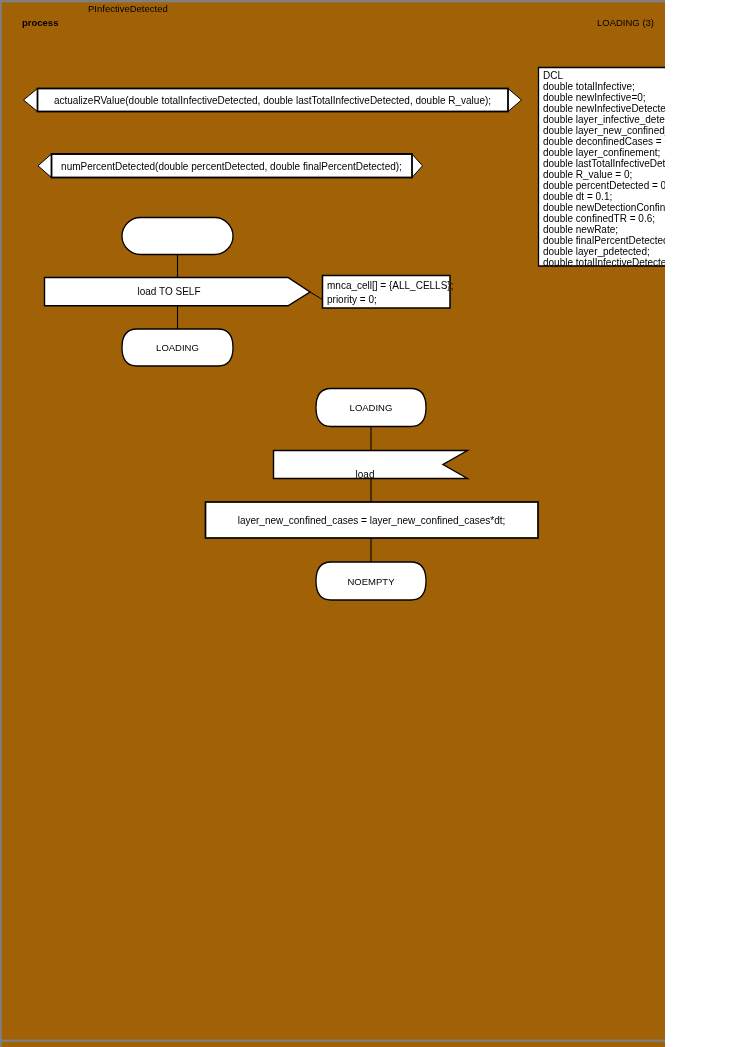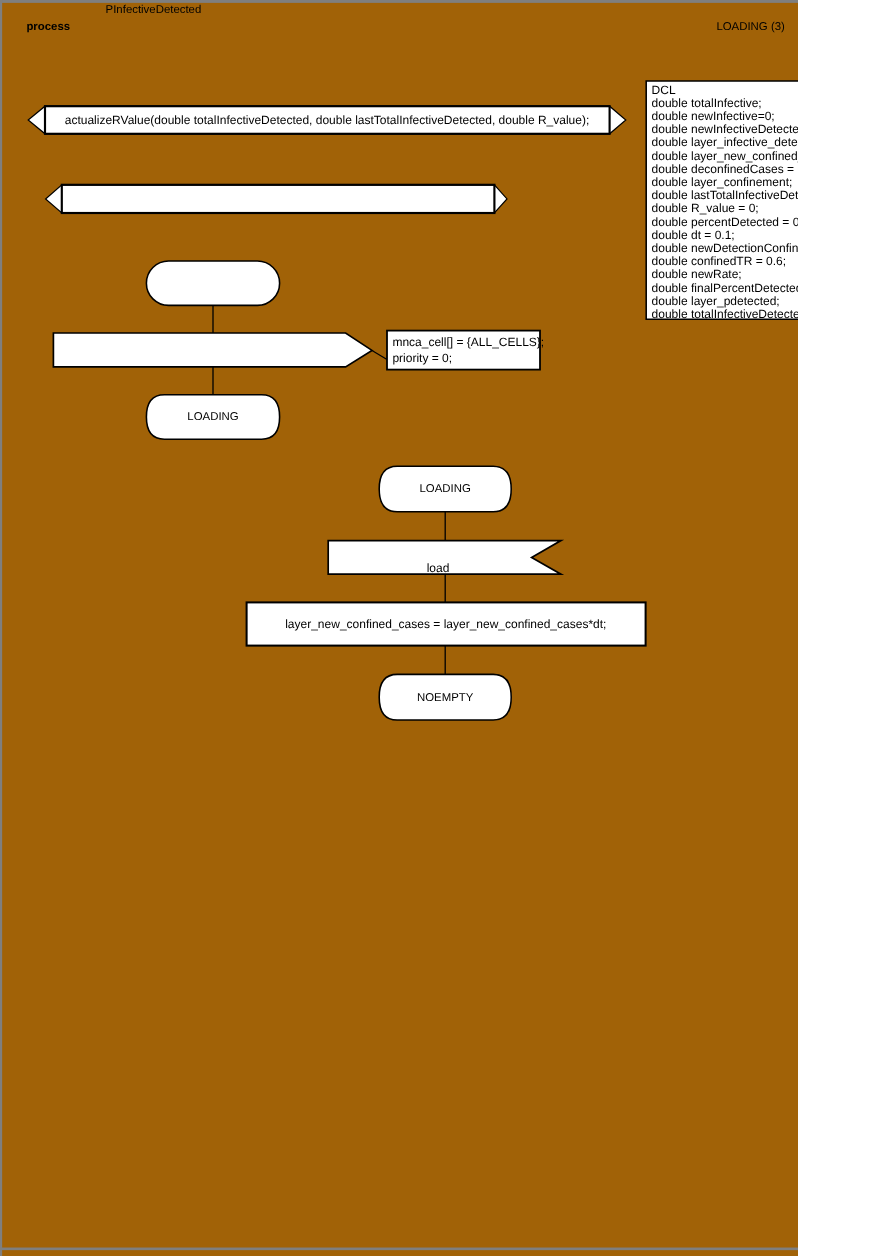--- a/index.html
+++ b/index.html
@@ -71,21 +71,23 @@
 double percentDetected = 0.1;
 double dt = 0.1;
 double newDetectionConfined = 0.45;
 double confinedTR = 0.6;
 double newRate;
 double finalPercentDetected = 0.1;
 double layer_pdetected;
 double totalInfectiveDetected;</div>
 
   <div class="txt ctr" style="left:37px;top:88px;width:471px;height:24px;">actualizeRValue(double totalInfectiveDetected, double lastTotalInfectiveDetected, double R_value);</div>
+  <div class="txt ctr" style="left:51px;top:154px;width:361px;height:24px;">numPercentDetected(double percentDetected, double finalPercentDetected);</div>
 
+  <div class="txt ctr" style="left:44px;top:277px;width:250px;height:29px;">load TO SELF</div>
   <div class="txt pre" style="left:327px;top:279px;width:120px;line-height:13.5px;">mnca_cell[] = {ALL_CELLS};
 priority = 0;</div>
   <div class="txt ctr" style="left:122px;top:329px;width:111px;height:37px;font-size:9.5px;">LOADING</div>
 
   <div class="txt ctr" style="left:316px;top:388px;width:110px;height:39px;font-size:9.5px;">LOADING</div>
   <div class="txt ctr" style="left:273px;top:460px;width:184px;height:29px;">load</div>
   <div class="txt ctr" style="left:205px;top:502px;width:333px;height:36px;">layer_new_confined_cases = layer_new_confined_cases*dt;</div>
   <div class="txt ctr" style="left:316px;top:562px;width:110px;height:38px;font-size:9.5px;">NOEMPTY</div>
 
 </div>

